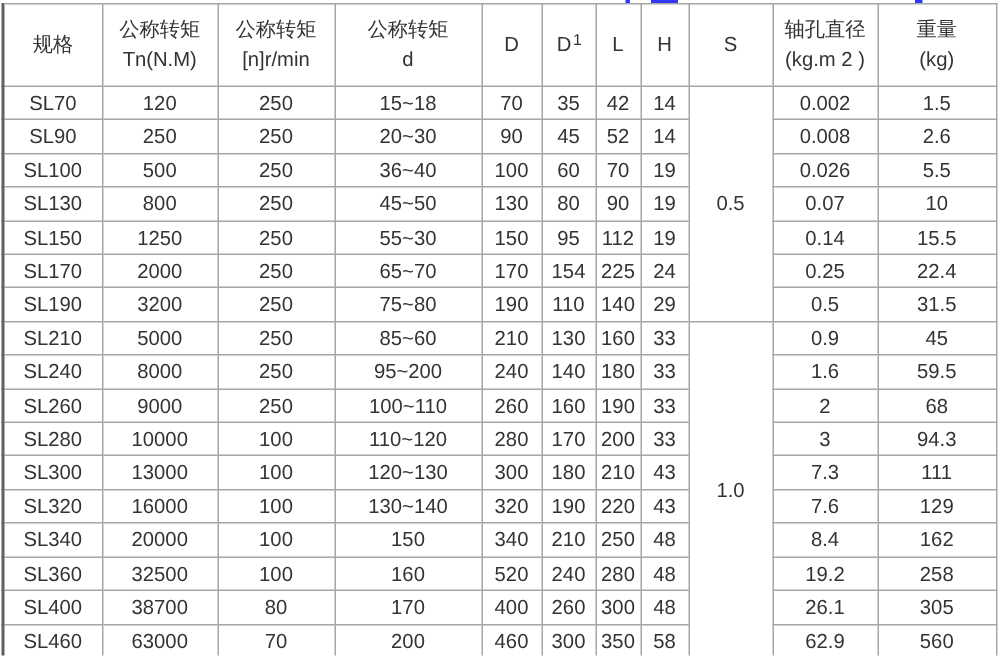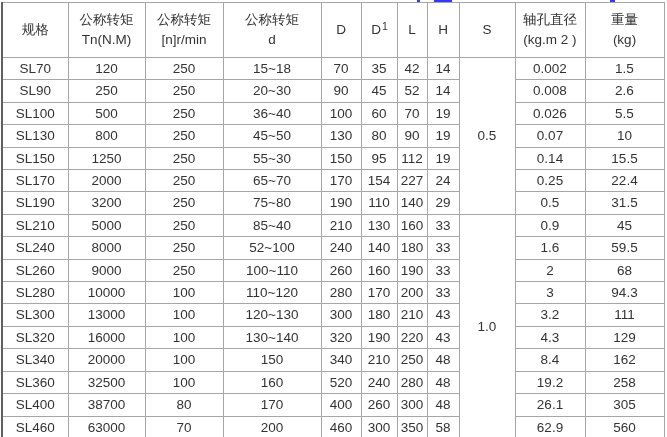--- a/index.html
+++ b/index.html
@@ -155,55 +155,55 @@
           <td>0.14</td>
           <td>15.5</td>
         </tr>
         <tr>
           <td>SL170</td>
           <td>2000</td>
           <td>250</td>
           <td>65~70</td>
           <td>170</td>
           <td>154</td>
-          <td>227</td>
+          <td>225</td>
           <td>24</td>
           <td>0.25</td>
           <td>22.4</td>
         </tr>
         <tr>
           <td>SL190</td>
           <td>3200</td>
           <td>250</td>
           <td>75~80</td>
           <td>190</td>
           <td>110</td>
           <td>140</td>
           <td>29</td>
           <td>0.5</td>
           <td>31.5</td>
         </tr>
         <tr>
           <td>SL210</td>
           <td>5000</td>
           <td>250</td>
-          <td>85~40</td>
+          <td>85~60</td>
           <td>210</td>
           <td>130</td>
           <td>160</td>
           <td>33</td>
           <td rowspan="10">1.0</td>
           <td>0.9</td>
           <td>45</td>
         </tr>
         <tr>
           <td>SL240</td>
           <td>8000</td>
           <td>250</td>
-          <td>52~100</td>
+          <td>95~200</td>
           <td>240</td>
           <td>140</td>
           <td>180</td>
           <td>33</td>
           <td>1.6</td>
           <td>59.5</td>
         </tr>
         <tr>
           <td>SL260</td>
           <td>9000</td>
@@ -230,33 +230,33 @@
         </tr>
         <tr>
           <td>SL300</td>
           <td>13000</td>
           <td>100</td>
           <td>120~130</td>
           <td>300</td>
           <td>180</td>
           <td>210</td>
           <td>43</td>
-          <td>3.2</td>
+          <td>7.3</td>
           <td>111</td>
         </tr>
         <tr>
           <td>SL320</td>
           <td>16000</td>
           <td>100</td>
           <td>130~140</td>
           <td>320</td>
           <td>190</td>
           <td>220</td>
           <td>43</td>
-          <td>4.3</td>
+          <td>7.6</td>
           <td>129</td>
         </tr>
         <tr>
           <td>SL340</td>
           <td>20000</td>
           <td>100</td>
           <td>150</td>
           <td>340</td>
           <td>210</td>
           <td>250</td>

